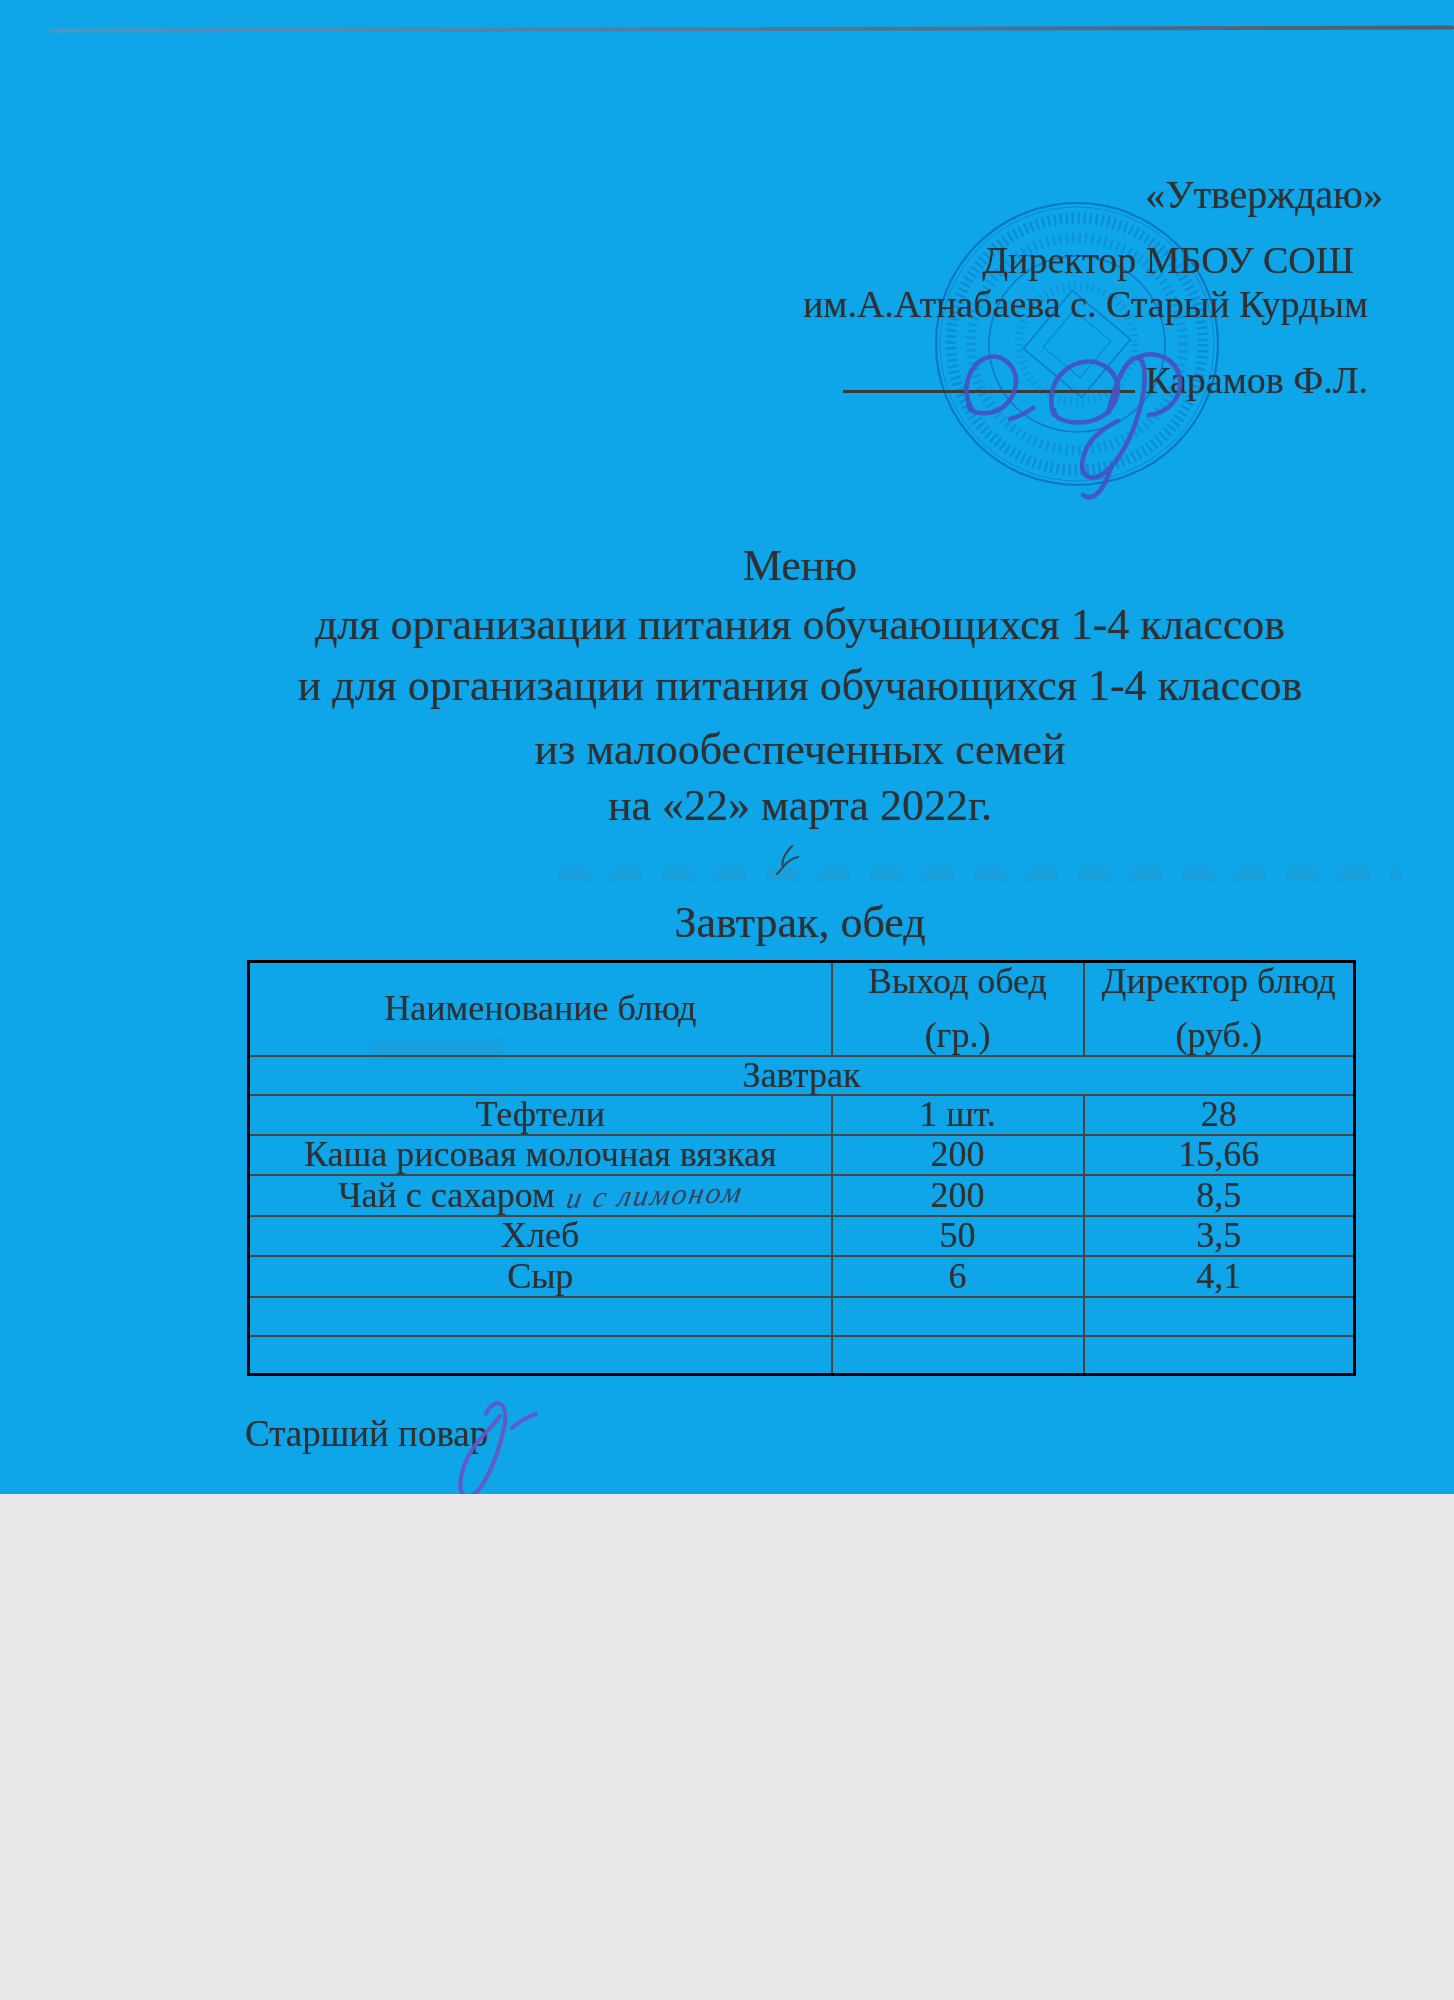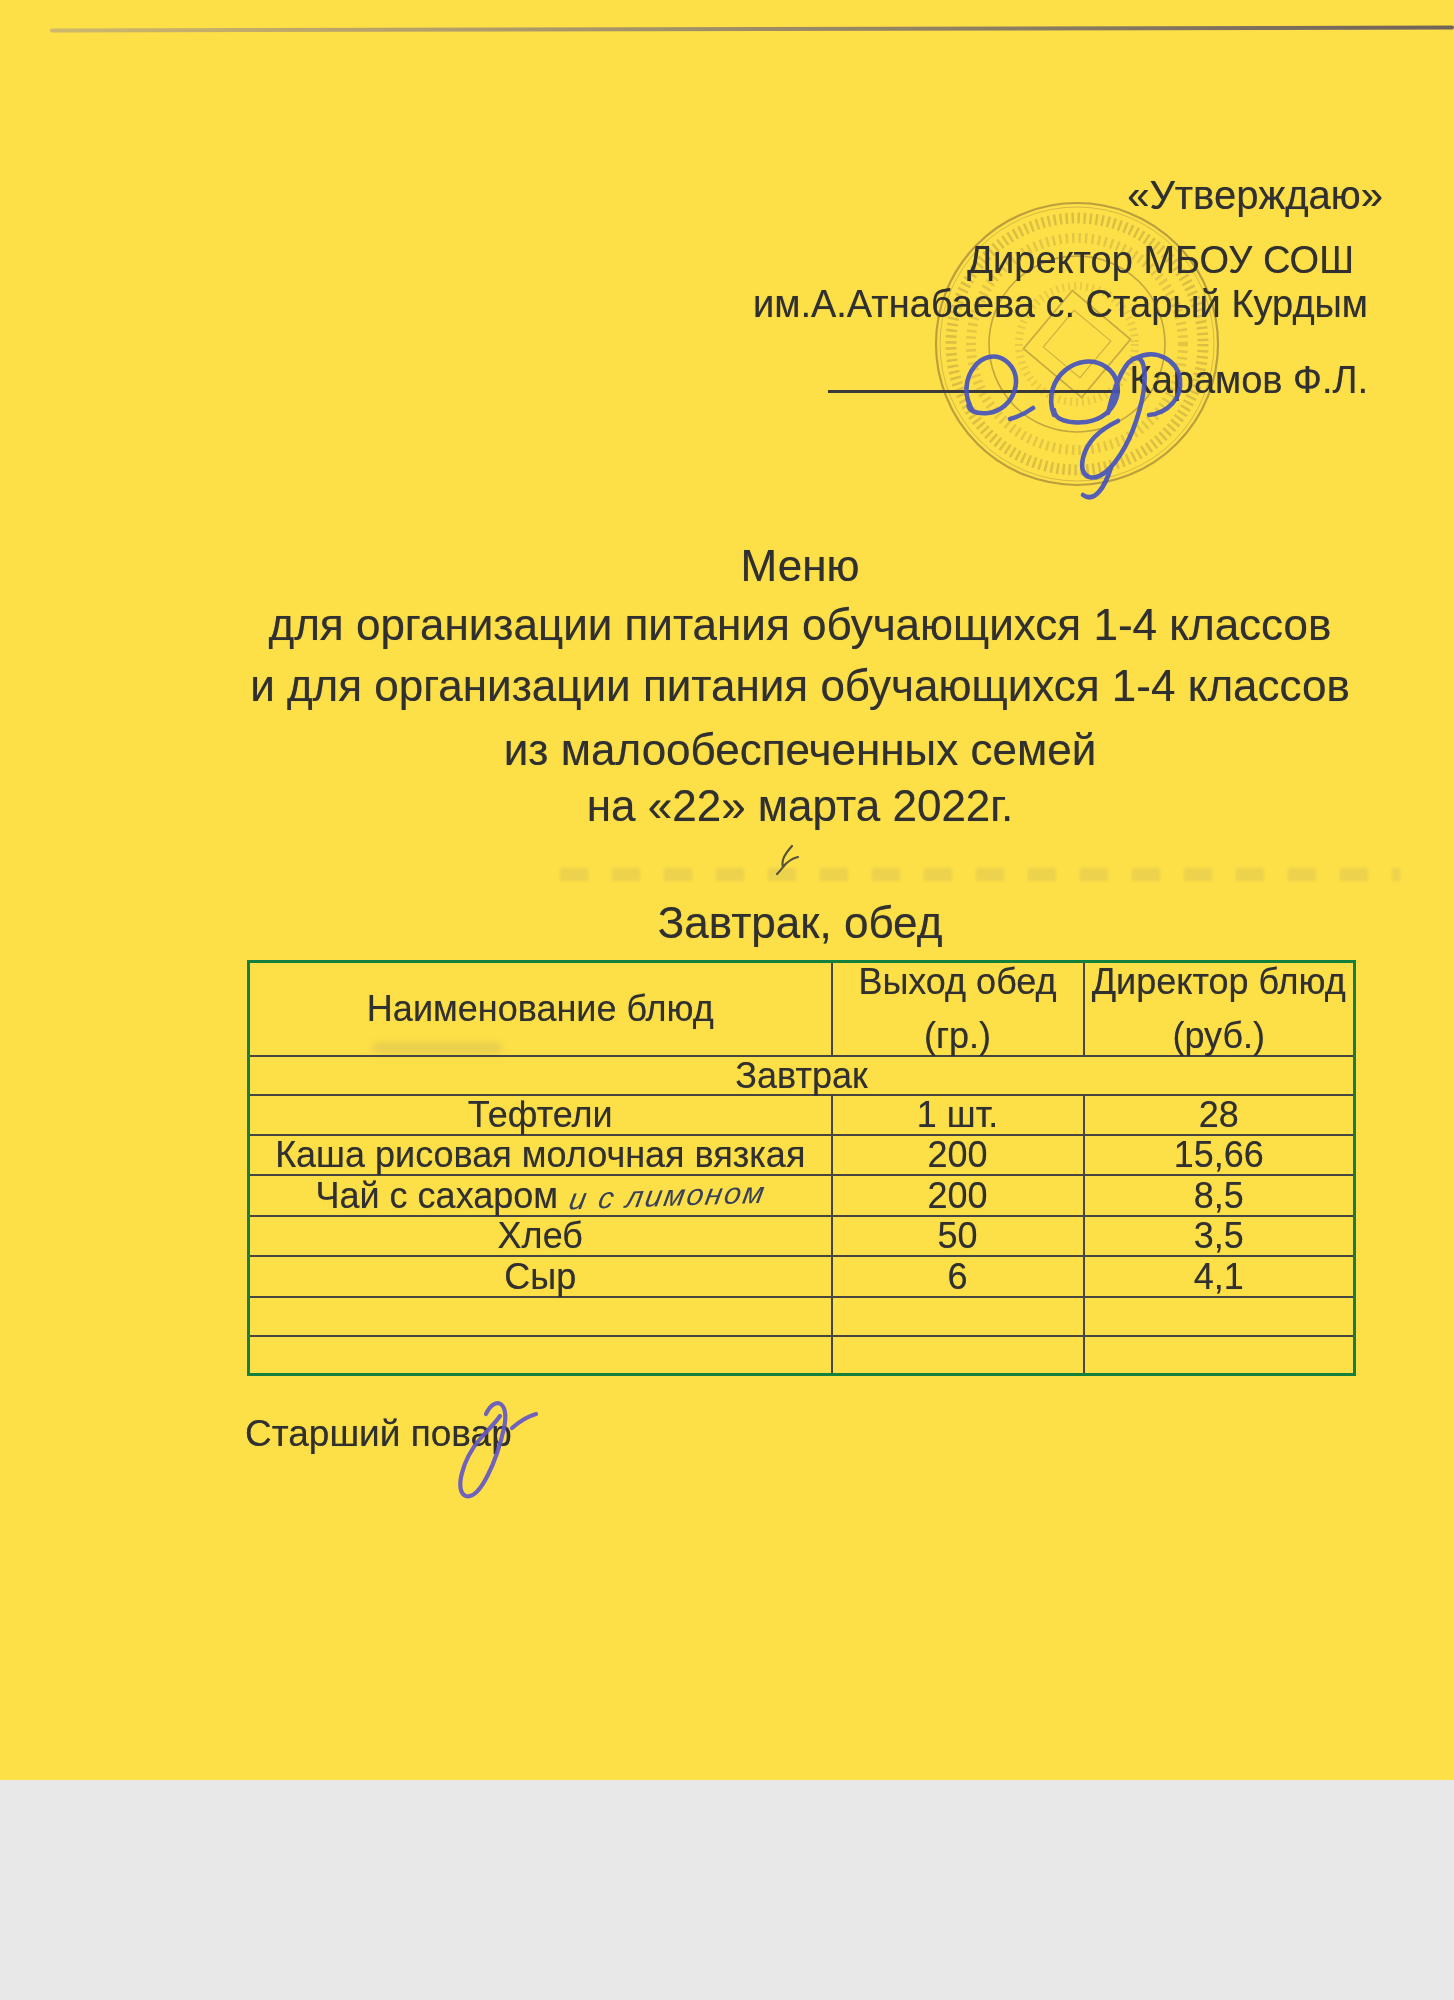--- a/index.html
+++ b/index.html
@@ -1,22 +1,22 @@
 <!DOCTYPE html>
 <html><head>
 <meta charset="utf-8">
 <style>
   html,body{margin:0;padding:0;background:#e8e8e8;}
   .page{
     position:relative;
-    width:1454px;height:1780px;
+    width:1454px;height:1494px;
     margin:0 auto;
-    background:#fde047;
+    background:#0ea5e9;
     overflow:hidden;
-    font-family:Liberation Sans, sans-serif;
+    font-family:Liberation Serif, serif;
     color:#303030;
   }
   .txt{position:absolute;white-space:nowrap;line-height:1.15;
        text-shadow:0 0 .7px rgba(45,45,45,.55);}
   
   .scan-line{
     position:absolute;left:50px;top:27px;width:1404px;height:4px;
     background:linear-gradient(to right, rgba(150,135,150,.45), rgba(120,108,122,.65) 40%, rgba(88,78,92,.85));
     border-radius:2px;transform:rotate(-0.12deg);
   }
@@ -53,21 +53,21 @@
     position:absolute;left:247px;top:960px;width:1106px;height:393px;
     border-collapse:collapse;table-layout:fixed;z-index:2;
     font-size:36px;color:#303030;
   }
   table.menu td{
     border:2px solid #474540;
     text-align:center;vertical-align:middle;
     padding:0;line-height:1.05;overflow:visible;
     text-shadow:0 0 .7px rgba(45,45,45,.5);
   }
-  table.menu{border:3px solid #15803d;}
+  table.menu{border:3px solid #000000;}
   td.hdr{vertical-align:top;padding-top:8px;}
   .hdr-sub{margin-top:16px;}
   .hand{
     display:inline-block;margin-left:12px;
     font-style:italic;font-size:30px;letter-spacing:2px;
     color:#39405a;transform:skewX(-12deg) rotate(-2deg) translateY(-2px);
     text-shadow:none;white-space:nowrap;
   }
   .nowrap{white-space:nowrap;}
   

